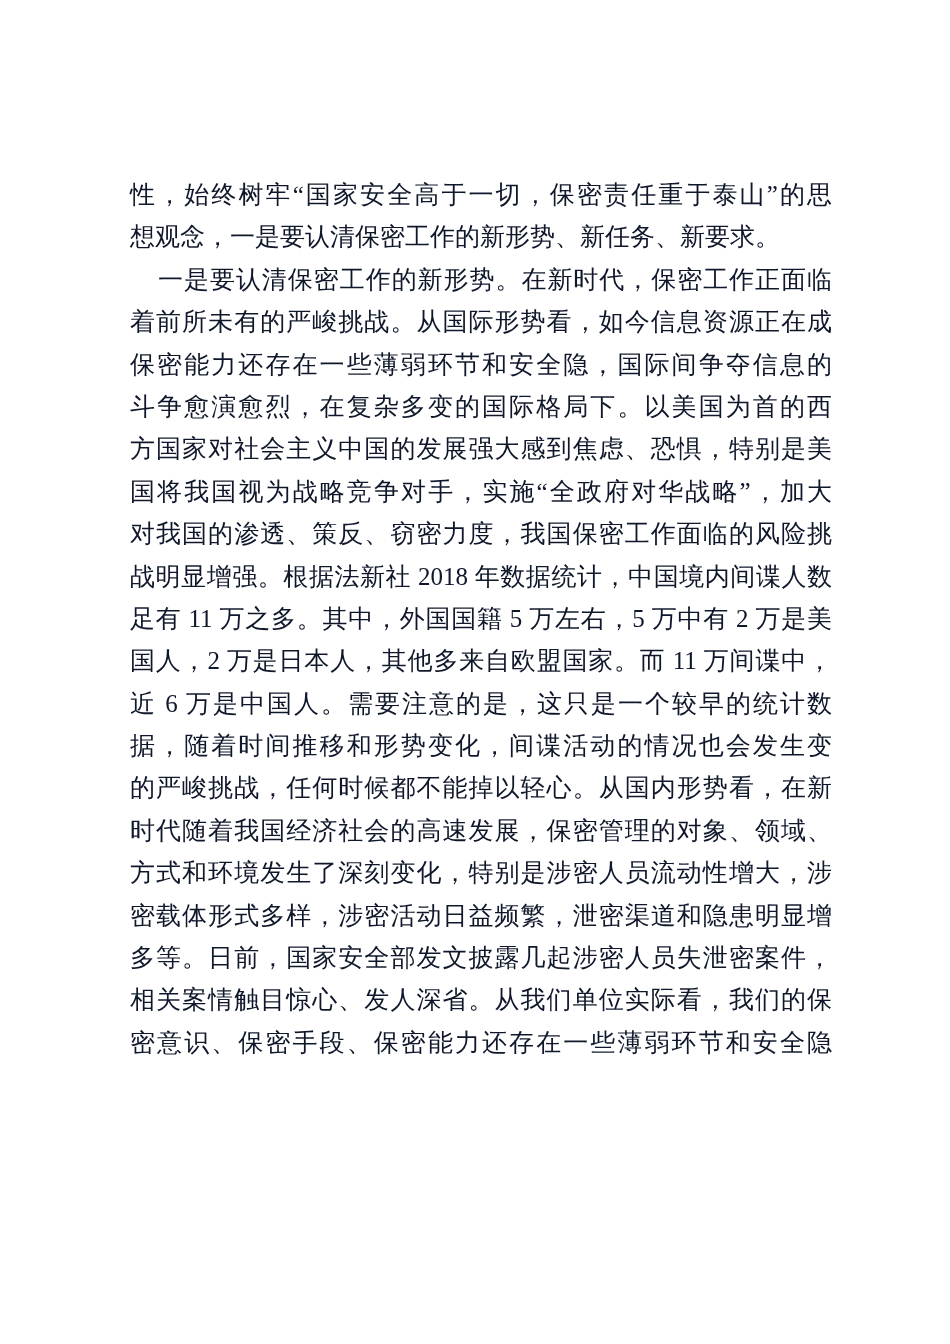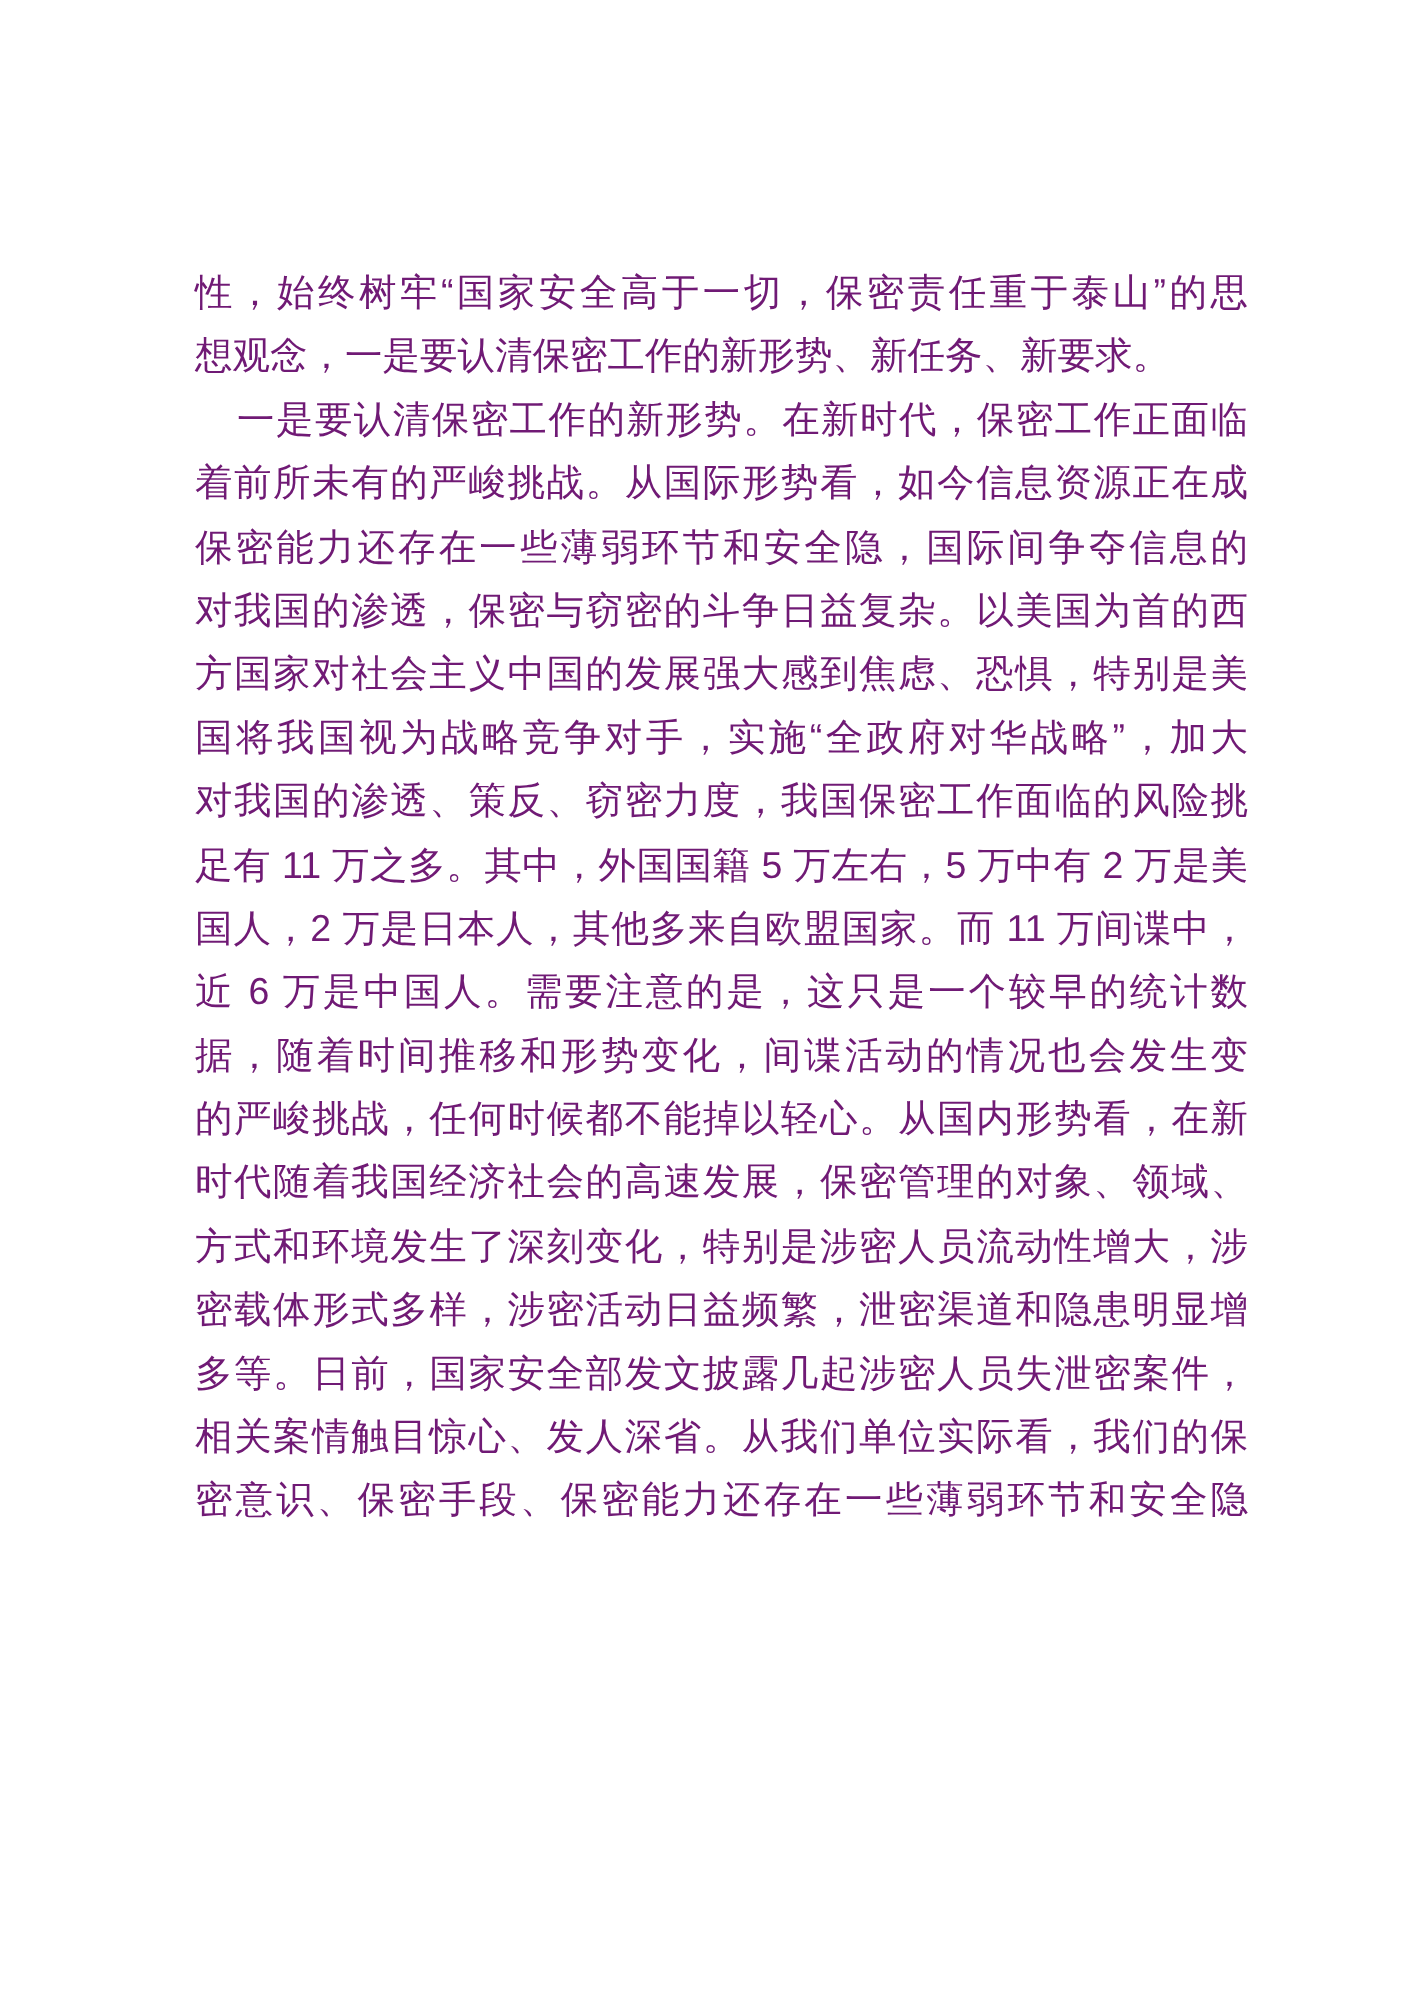--- a/index.html
+++ b/index.html
@@ -19,22 +19,22 @@
       top: 0;
       width: 950px;
       height: 1344px;
       background: #ffffff;
     }
     .content {
       position: absolute;
       left: 130px;
       top: 174px;
       width: 702px;
-      color: #701a75;
-      font-family: Liberation Sans, sans-serif;
+      color: #0f172a;
+      font-family: Liberation Serif, serif;
       font-size: 25px;
       line-height: 42.4px;
     }
     .line {
       display: block;
       height: 42.4px;
       white-space: nowrap;
       text-align: justify;
       text-align-last: justify;
       letter-spacing: 0px;
@@ -52,24 +52,25 @@
 <div class="page">
   <div class="content">
     <div class="paragraph">
       <span class="line">性，始终树牢“国家安全高于一切，保密责任重于泰山”的思</span>
       <span class="line last">想观念，一是要认清保密工作的新形势、新任务、新要求。</span>
     </div>
     <div class="paragraph">
       <span class="line indent">一是要认清保密工作的新形势。在新时代，保密工作正面临</span>
       <span class="line">着前所未有的严峻挑战。从国际形势看，如今信息资源正在成</span>
       <span class="line">保密能力还存在一些薄弱环节和安全隐，国际间争夺信息的</span>
-      <span class="line">对我国的渗透，保密与窃密的斗争日益复杂。以美国为首的西</span>
+      <span class="line">斗争愈演愈烈，在复杂多变的国际格局下。以美国为首的西</span>
       <span class="line">方国家对社会主义中国的发展强大感到焦虑、恐惧，特别是美</span>
       <span class="line">国将我国视为战略竞争对手，实施“全政府对华战略”，加大</span>
       <span class="line">对我国的渗透、策反、窃密力度，我国保密工作面临的风险挑</span>
+      <span class="line">战明显增强。根据法新社 2018 年数据统计，中国境内间谍人数</span>
       <span class="line">足有 11 万之多。其中，外国国籍 5 万左右，5 万中有 2 万是美</span>
       <span class="line">国人，2 万是日本人，其他多来自欧盟国家。而 11 万间谍中，</span>
       <span class="line">近 6 万是中国人。需要注意的是，这只是一个较早的统计数</span>
       <span class="line">据，随着时间推移和形势变化，间谍活动的情况也会发生变</span>
       <span class="line">的严峻挑战，任何时候都不能掉以轻心。从国内形势看，在新</span>
       <span class="line">时代随着我国经济社会的高速发展，保密管理的对象、领域、</span>
       <span class="line">方式和环境发生了深刻变化，特别是涉密人员流动性增大，涉</span>
       <span class="line">密载体形式多样，涉密活动日益频繁，泄密渠道和隐患明显增</span>
       <span class="line">多等。日前，国家安全部发文披露几起涉密人员失泄密案件，</span>
       <span class="line">相关案情触目惊心、发人深省。从我们单位实际看，我们的保</span>

